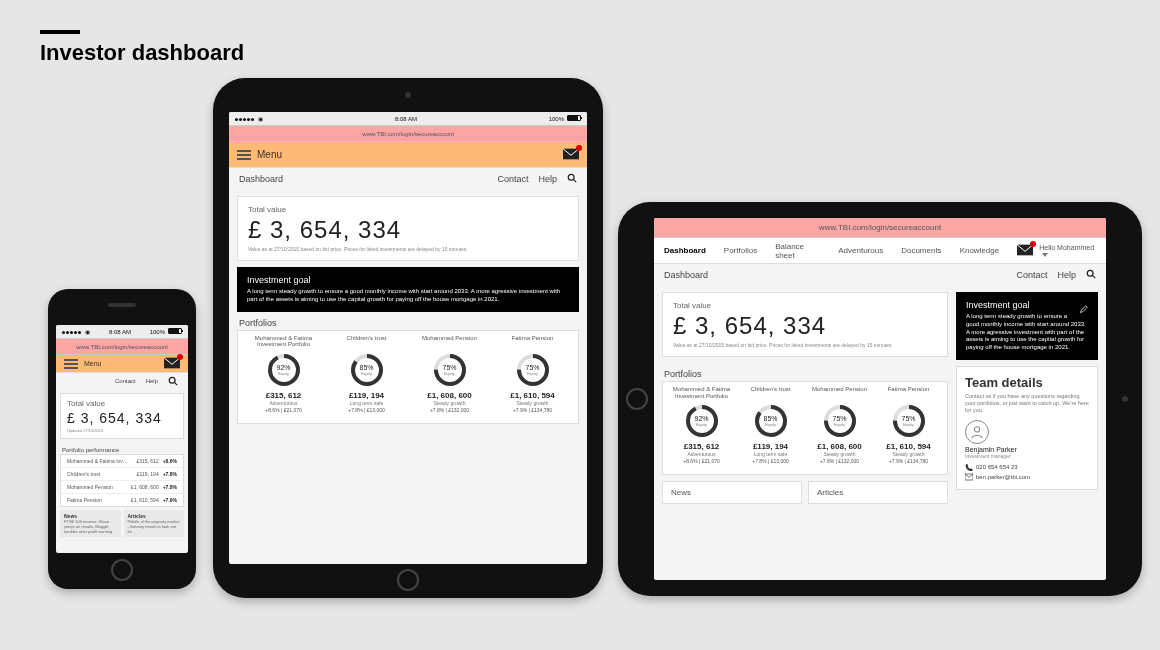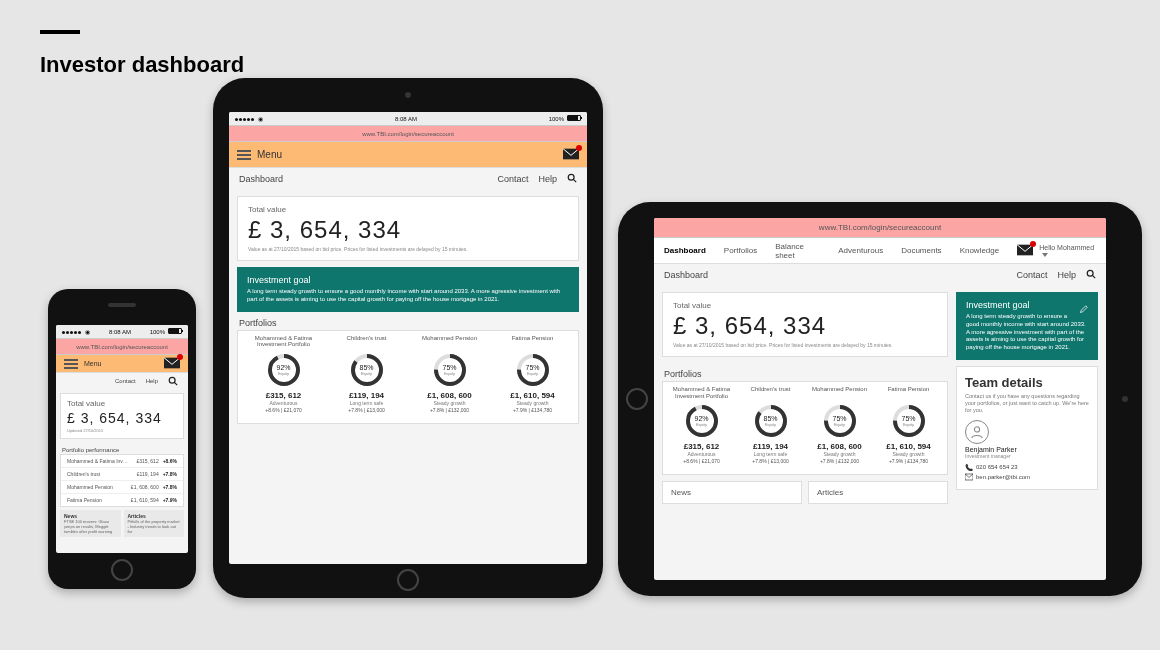--- a/index.html
+++ b/index.html
@@ -5,21 +5,21 @@
   * { box-sizing: border-box; margin: 0; padding: 0; }
   body {
     background: #e6e6e6;
     font-family: "Helvetica Neue", Arial, sans-serif;
     width: 1160px;
     height: 650px;
     overflow: hidden;
     position: relative;
   }
   .page-mark { position:absolute; top:30px; left:40px; width:40px; height:4px; background:#000; }
-  .page-title { position:absolute; top:52px; left:40px; font-size:22px; font-weight:700; color:#000; }
+  .page-title { position:absolute; top:40px; left:40px; font-size:22px; font-weight:700; color:#000; }
 
   
   .device { position:absolute; background:#111; border-radius:32px; box-shadow:0 4px 10px rgba(0,0,0,.25); }
   .screen { position:absolute; background:#f4f4f4; overflow:hidden; }
 
   
   .phone { width:148px; height:300px; top:289px; left:48px; border-radius:20px; }
   .phone .screen { top:36px; left:8px; right:8px; bottom:36px; border-radius:2px; }
   .phone .homebtn { position:absolute; bottom:8px; left:50%; transform:translateX(-50%); width:22px; height:22px; border:2px solid #444; border-radius:50%; }
   .phone .earpiece { position:absolute; top:14px; left:50%; transform:translateX(-50%); width:28px; height:4px; background:#333; border-radius:2px; }
@@ -52,21 +52,21 @@
   .mail svg{width:16px;height:12px;}
   .mail .dot{position:absolute;top:-3px;right:-3px;width:6px;height:6px;background:#d00;border-radius:50%;}
   .subnav{height:22px;display:flex;align-items:center;padding:0 10px;font-size:9px;color:#444;background:#f4f4f4;}
   .subnav .spacer{flex:1;}
   .subnav .lnk{margin-left:10px;}
   .search svg{width:10px;height:10px;}
   .panel{background:#fff;border:1px solid #ddd;margin:6px 8px;padding:8px 10px;}
   .tv-label{font-size:8px;color:#666;}
   .tv-value{font-size:24px;font-weight:300;letter-spacing:1px;color:#222;margin:2px 0;}
   .tv-note{font-size:5px;color:#888;}
-  .goal{background:#0f766e;color:#fff;margin:0 8px;padding:8px 10px;}
+  .goal{background:#000000;color:#fff;margin:0 8px;padding:8px 10px;}
   .goal h4{font-size:9px;font-weight:400;margin-bottom:3px;}
   .goal p{font-size:6px;line-height:1.3;font-weight:300;}
   .sect-title{font-size:9px;color:#444;padding:6px 10px 2px;}
   .portgrid{display:flex;padding:0 4px 6px;background:#fff;border:1px solid #ddd;margin:0 8px;}
   .pcard{flex:1;text-align:center;padding:4px 2px;font-size:6px;color:#444;}
   .pcard .pname{height:14px;font-size:6px;color:#555;line-height:1.1;}
   .donut{width:36px;height:36px;margin:3px auto;position:relative;}
   .donut svg{width:36px;height:36px;transform:rotate(-90deg);}
   .donut .pct{position:absolute;top:0;left:0;right:0;bottom:0;display:flex;flex-direction:column;align-items:center;justify-content:center;font-size:7px;color:#222;}
   .donut .pct small{font-size:4px;color:#888;}

